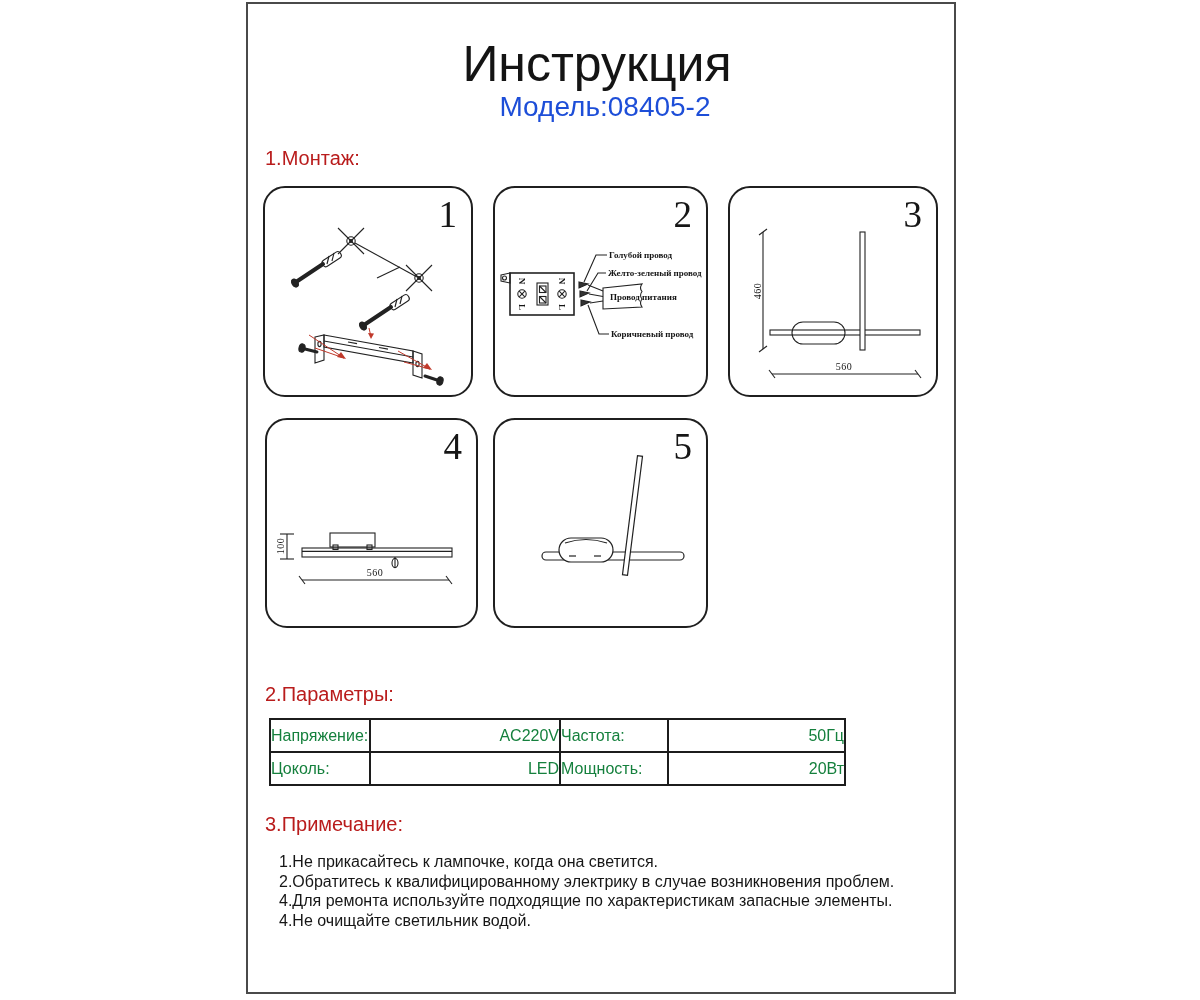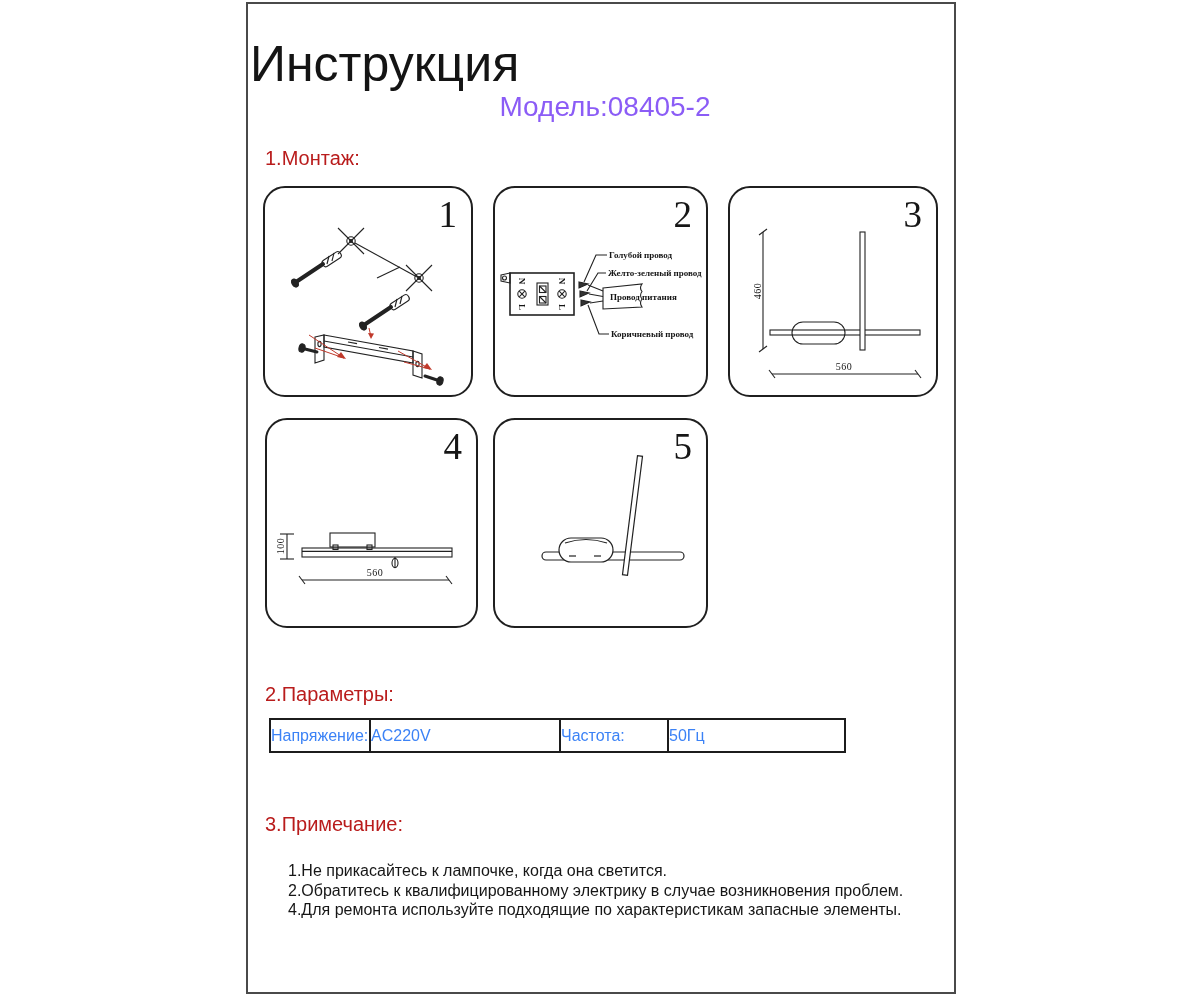--- a/index.html
+++ b/index.html
@@ -6,26 +6,26 @@
   body{
     width:1200px;height:1000px;position:relative;background:#ffffff;
     font-family:"Liberation Sans","DejaVu Sans",sans-serif;color:#1b1b1b;
     -webkit-font-smoothing:antialiased;
   }
   .page-frame{
     position:absolute;left:246px;top:2px;width:710px;height:992px;
     border:2px solid #4a4a4a;box-sizing:border-box;background:#fff;
   }
   .page-title{
-    position:absolute;left:250px;top:38px;width:710px;text-align:left;
+    position:absolute;left:242px;top:38px;width:710px;text-align:center;
     font-size:50px;line-height:52px;color:#141414;letter-spacing:0px;
   }
   .model-line{
     position:absolute;left:250px;top:92px;width:710px;text-align:center;
-    font-size:28px;line-height:30px;color:#8b5cf6;
+    font-size:28px;line-height:30px;color:#1d4ed8;
   }
   .sec-heading{
     position:absolute;font-size:20px;line-height:24px;color:#b91c1c;
   }
   #h-montage{left:265px;top:146px;}
   #h-params{left:265px;top:682px;}
   #h-notes{left:265px;top:812px;}
 
   .panel{
     position:absolute;border:2px solid #1f1f1f;border-radius:22px;
@@ -54,30 +54,30 @@
   .nl-label{
     font-family:"Liberation Serif","DejaVu Serif",serif;
     font-size:9px;font-weight:700;
   }
 
   table.params{
     position:absolute;left:269px;top:718px;border-collapse:collapse;
     table-layout:fixed;width:575px;
   }
   table.params td{
-    border:2px solid #1c1c1c;font-size:16px;color:#3b82f6;
+    border:2px solid #1c1c1c;font-size:16px;color:#15803d;
     height:33px;padding:0;box-sizing:border-box;vertical-align:middle;
   }
   td.p-label{text-align:left;padding-left:5px;}
-  td.p-value{text-align:left;}
+  td.p-value{text-align:right;}
   col.c-lab1{width:100px;} col.c-val1{width:190px;}
   col.c-lab2{width:108px;} col.c-val2{width:177px;}
 
   ul.notes{
-    position:absolute;left:272px;top:845px;width:665px;margin:16px;padding:0;
+    position:absolute;left:272px;top:845px;width:665px;margin:7px;padding:0;
     list-style:none;font-size:16px;line-height:19.6px;color:#161616;
   }
   ul.notes li{padding-left:13px;text-indent:-13px;}
 </style>
 </head>
 <body>
 
 <div class="page-frame"></div>
 
 <div class="page-title">Инструкция</div>
@@ -268,22 +268,29 @@
       <col class="c-lab2">
       <col class="c-val2">
   </colgroup>
   <tbody>
     <tr>
       <td class="p-label">Напряжение:</td>
       <td class="p-value">AC220V</td>
       <td class="p-label">Частота:</td>
       <td class="p-value">50Гц</td>
     </tr>
+    <tr>
+      <td class="p-label">Цоколь:</td>
+      <td class="p-value">LED</td>
+      <td class="p-label">Мощность:</td>
+      <td class="p-value">20Вт</td>
+    </tr>
   </tbody>
 </table>
 
 <div class="sec-heading" id="h-notes">3.Примечание:</div>
 
 <ul class="notes">
   <li>1.Не прикасайтесь к лампочке, когда она светится.</li>
   <li>2.Обратитесь к квалифицированному электрику в случае возникновения проблем.</li>
   <li>4.Для ремонта используйте подходящие по характеристикам запасные элементы.</li>
+  <li>4.Не очищайте светильник водой.</li>
 </ul>
 
 </body></html>

